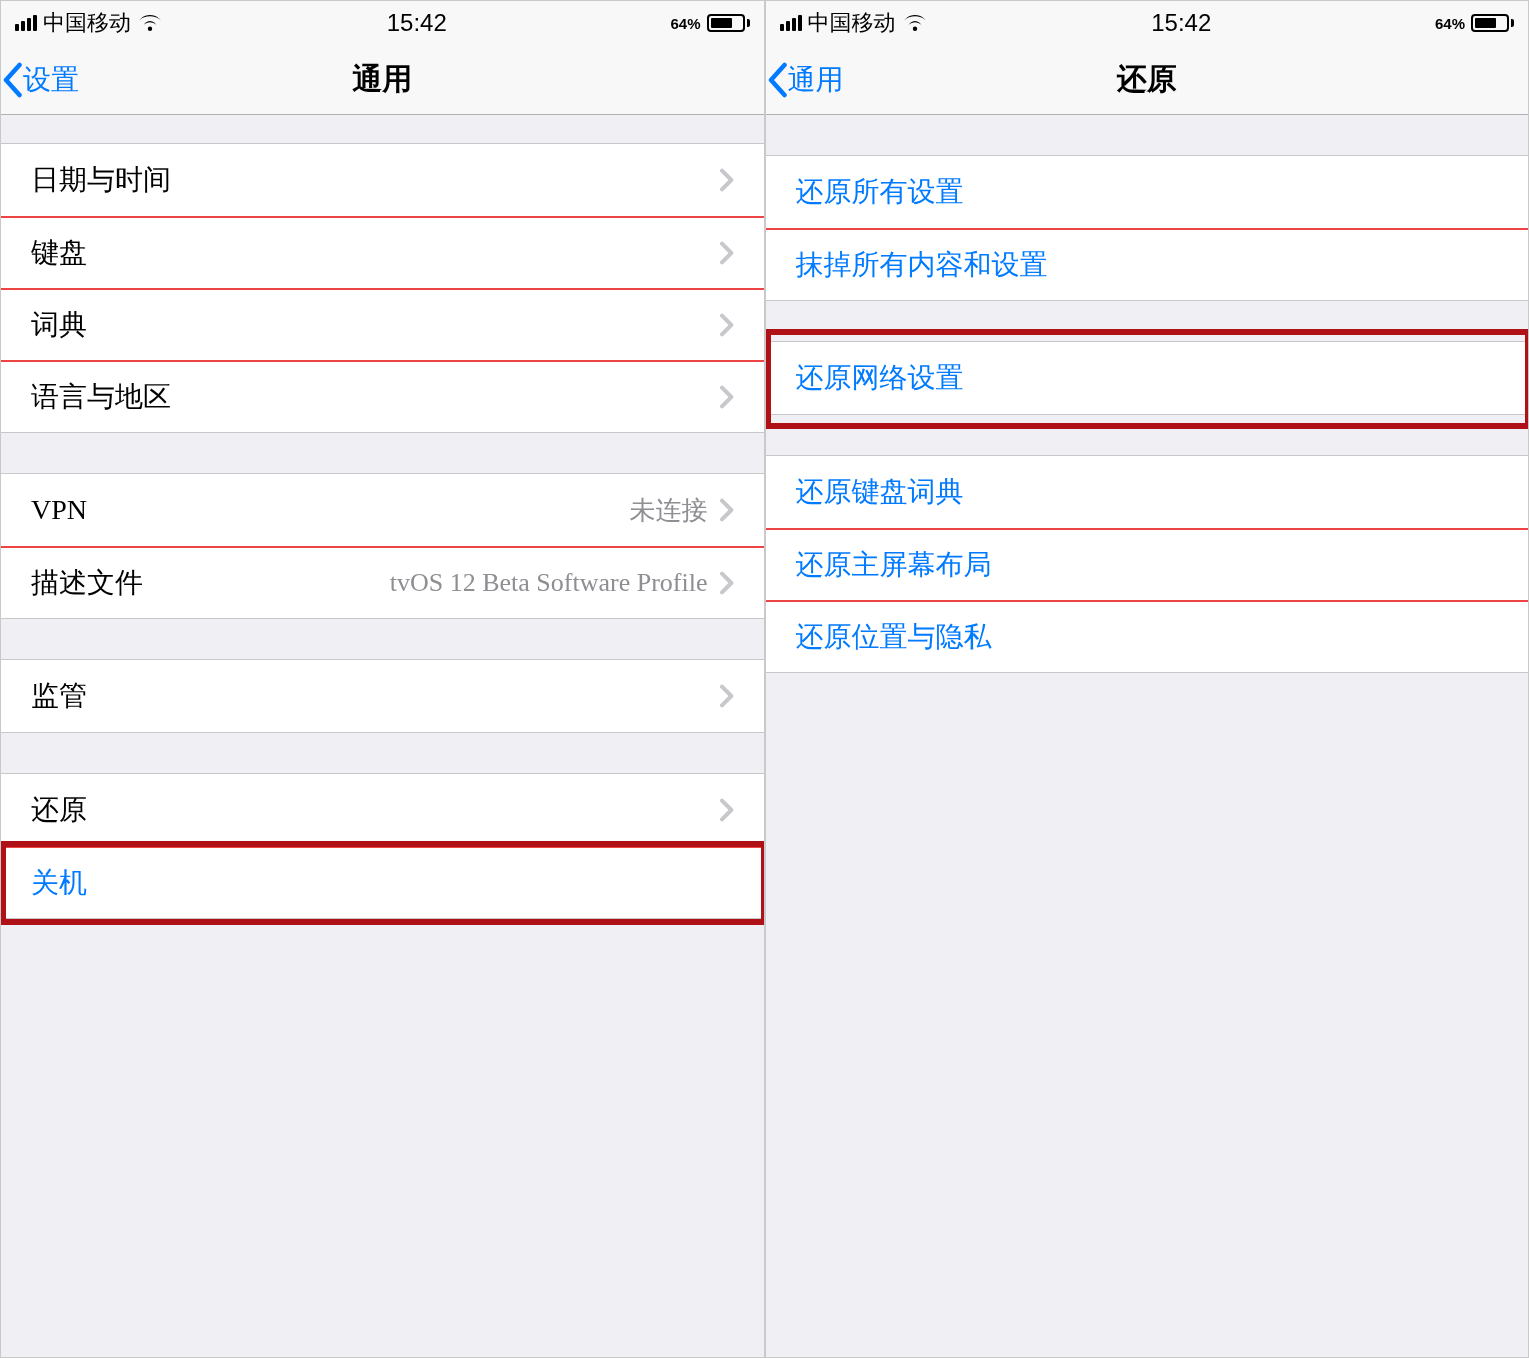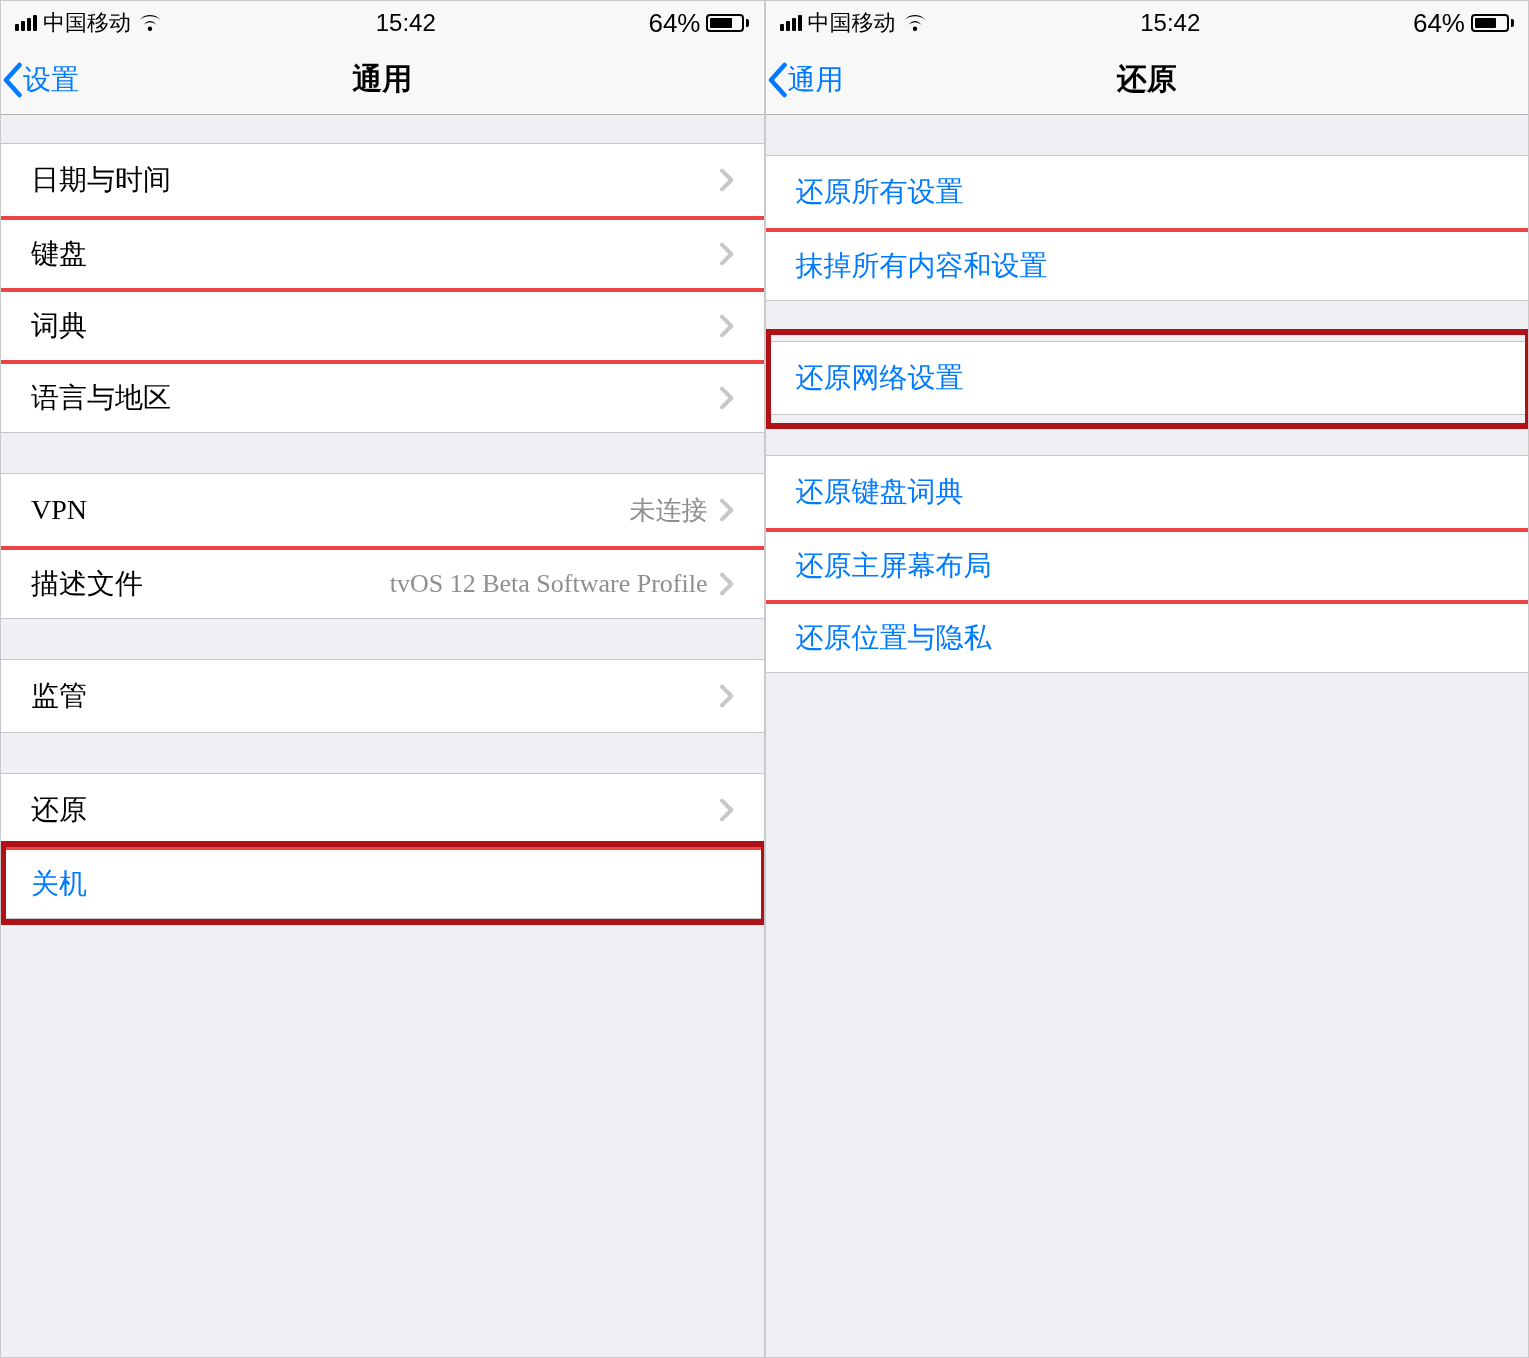--- a/index.html
+++ b/index.html
@@ -52,21 +52,21 @@
     width:38px;height:18px;border:2px solid #000;border-radius:4px;position:relative;
   }
   .battery-fill{
     position:absolute;left:2px;top:2px;bottom:2px;width:62%;background:#000;border-radius:1px;
   }
   .battery-cap{
     width:3px;height:8px;background:#000;border-radius:0 2px 2px 0;margin-left:2px;
   }
   .carrier { font-size: 22px; font-weight:400; }
   .clock { font-size: 24px; font-weight:400; }
-  .batt-pct { font-size:26px; font-weight:400; }
+  .batt-pct { font-size:15px; font-weight:700; }
 
   
   .nav-bar {
     height: 70px;
     background: #f8f8f8;
     border-bottom: 1px solid #b2b2b2;
     display:flex;
     align-items:center;
     position:relative;
   }
@@ -89,21 +89,21 @@
     border-top:1px solid #c8c7cc;
     border-bottom:1px solid #c8c7cc;
     font-family:Liberation Serif, serif;
   }
   .cell{
     min-height:72px;
     display:flex;align-items:center;
     padding:0 30px;
     font-size:28px;
     position:relative;
-    border-top:4px solid #ef4444;
+    border-top:2px solid #ef4444;
     cursor:pointer;
   }
   .cell:first-child{border-top:none;}
   .cell-label{flex:1;color:#000;}
   .cell-value{color:#8e8e93;margin-right:10px;font-size:26px;}
   .cell-chevron svg{display:block;}
   .cell-link .cell-label{color:#007aff;}
 
   
   .hl{

